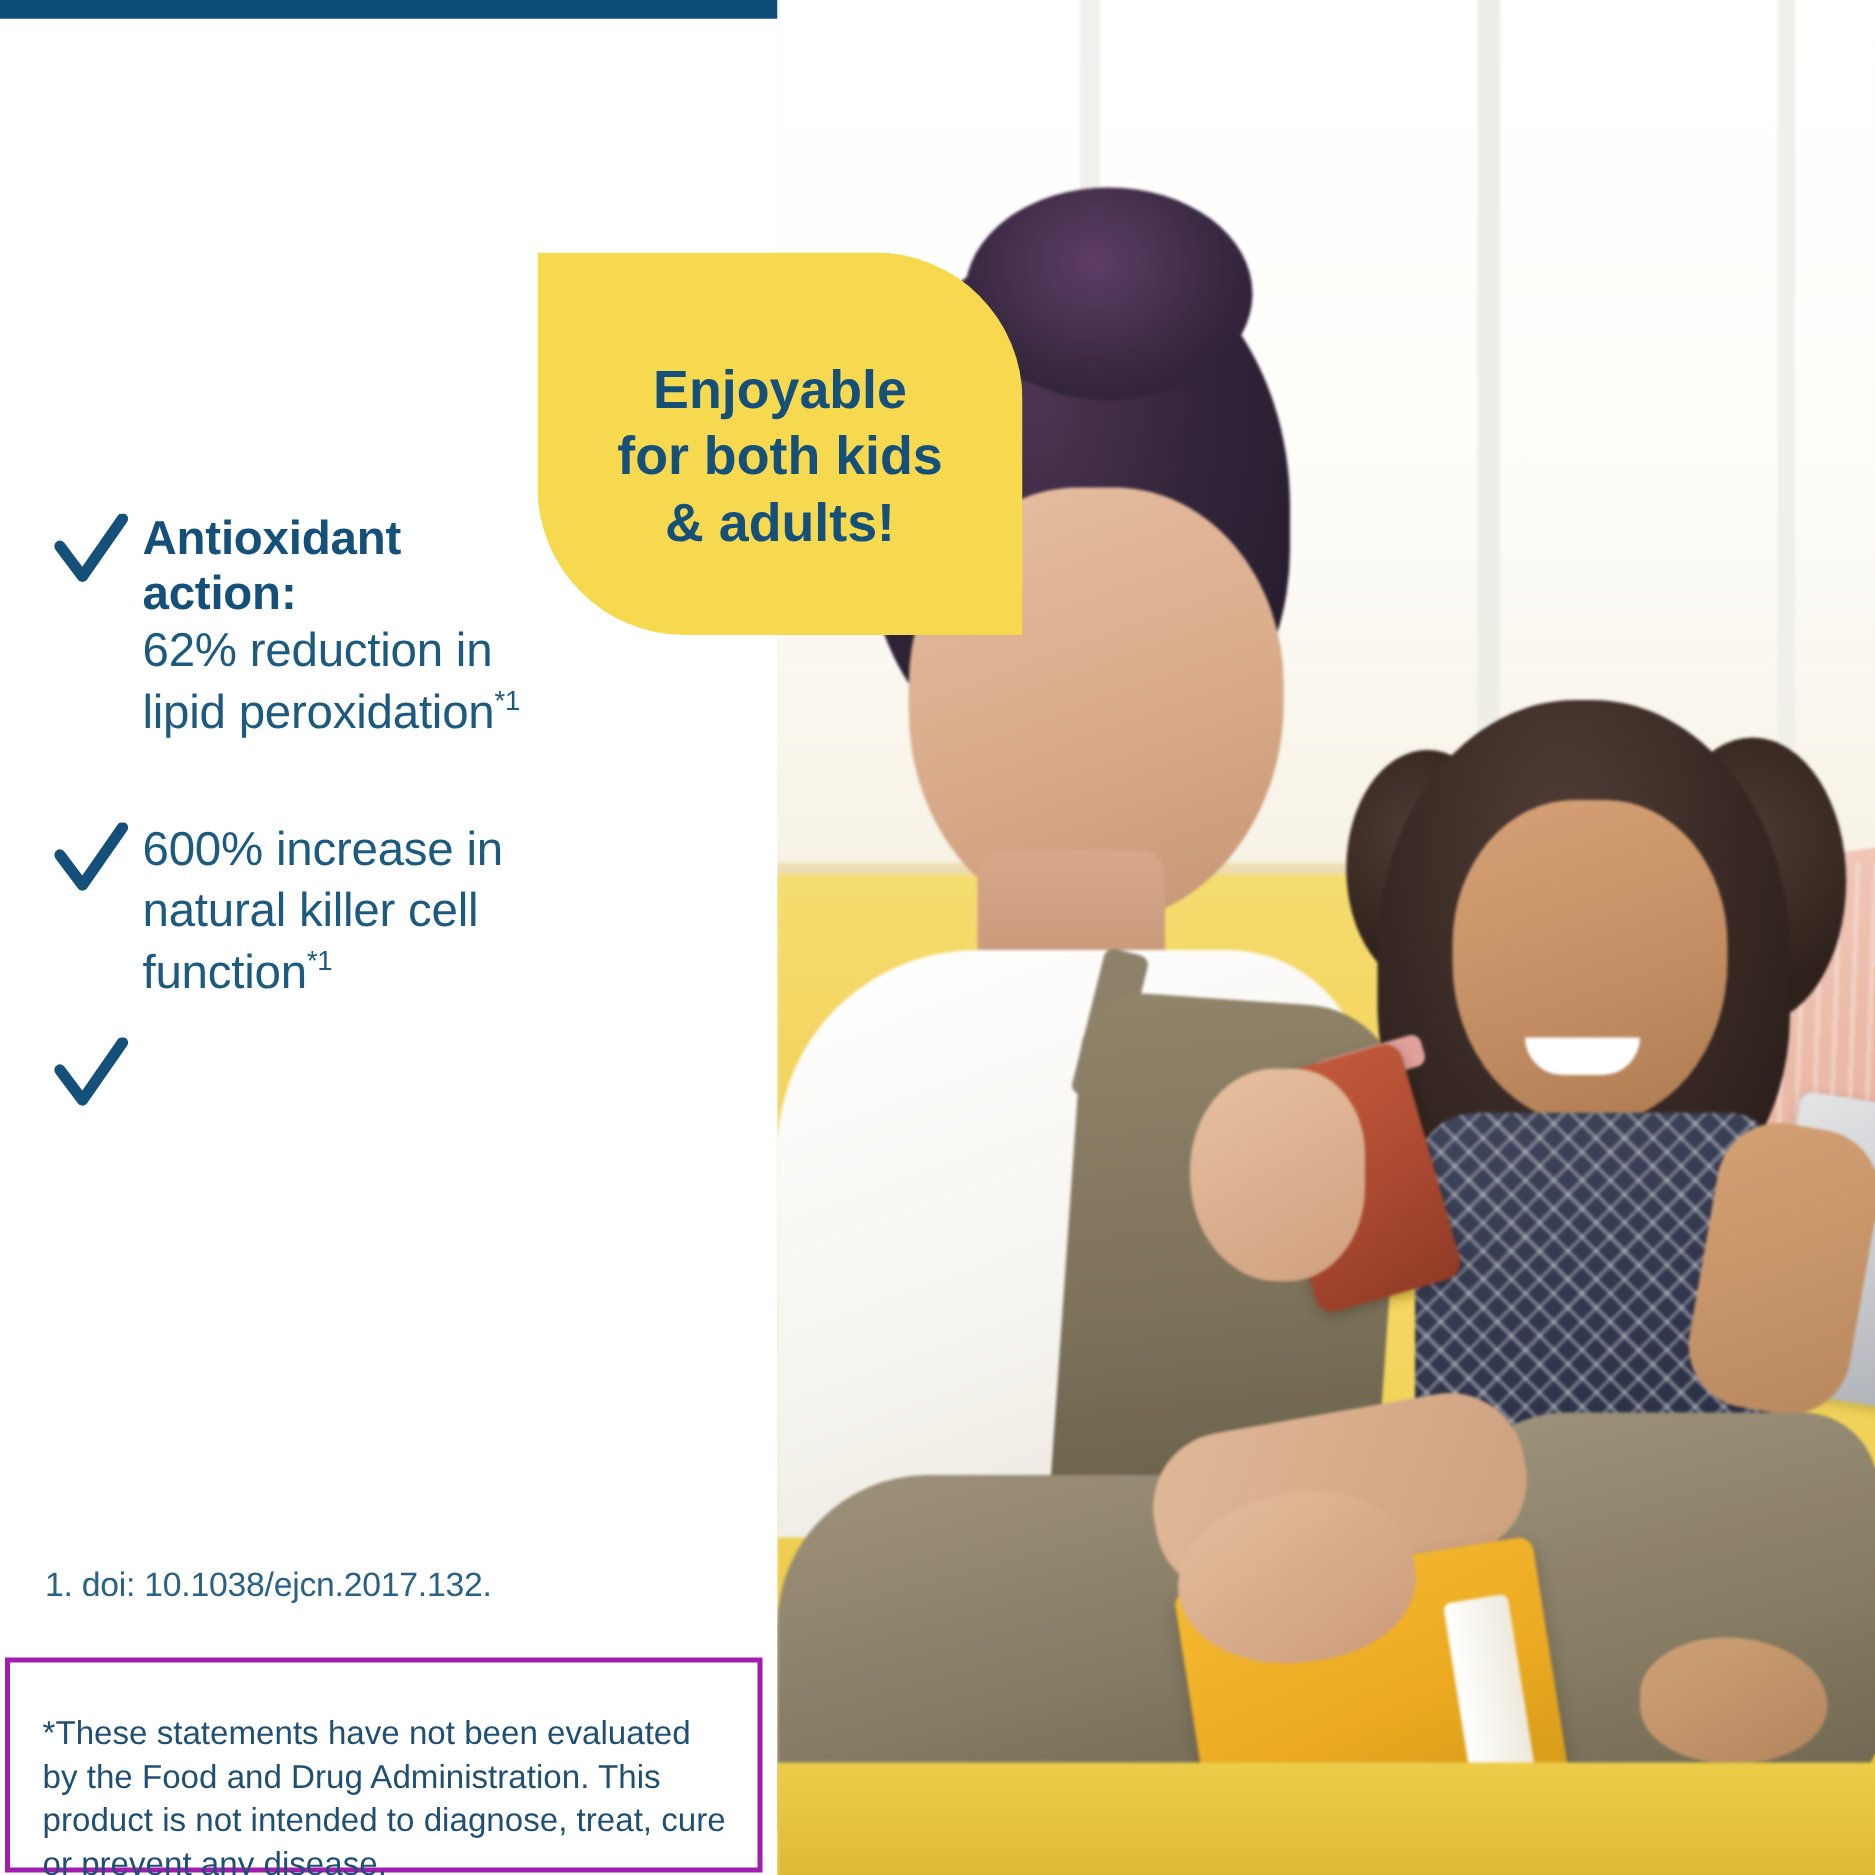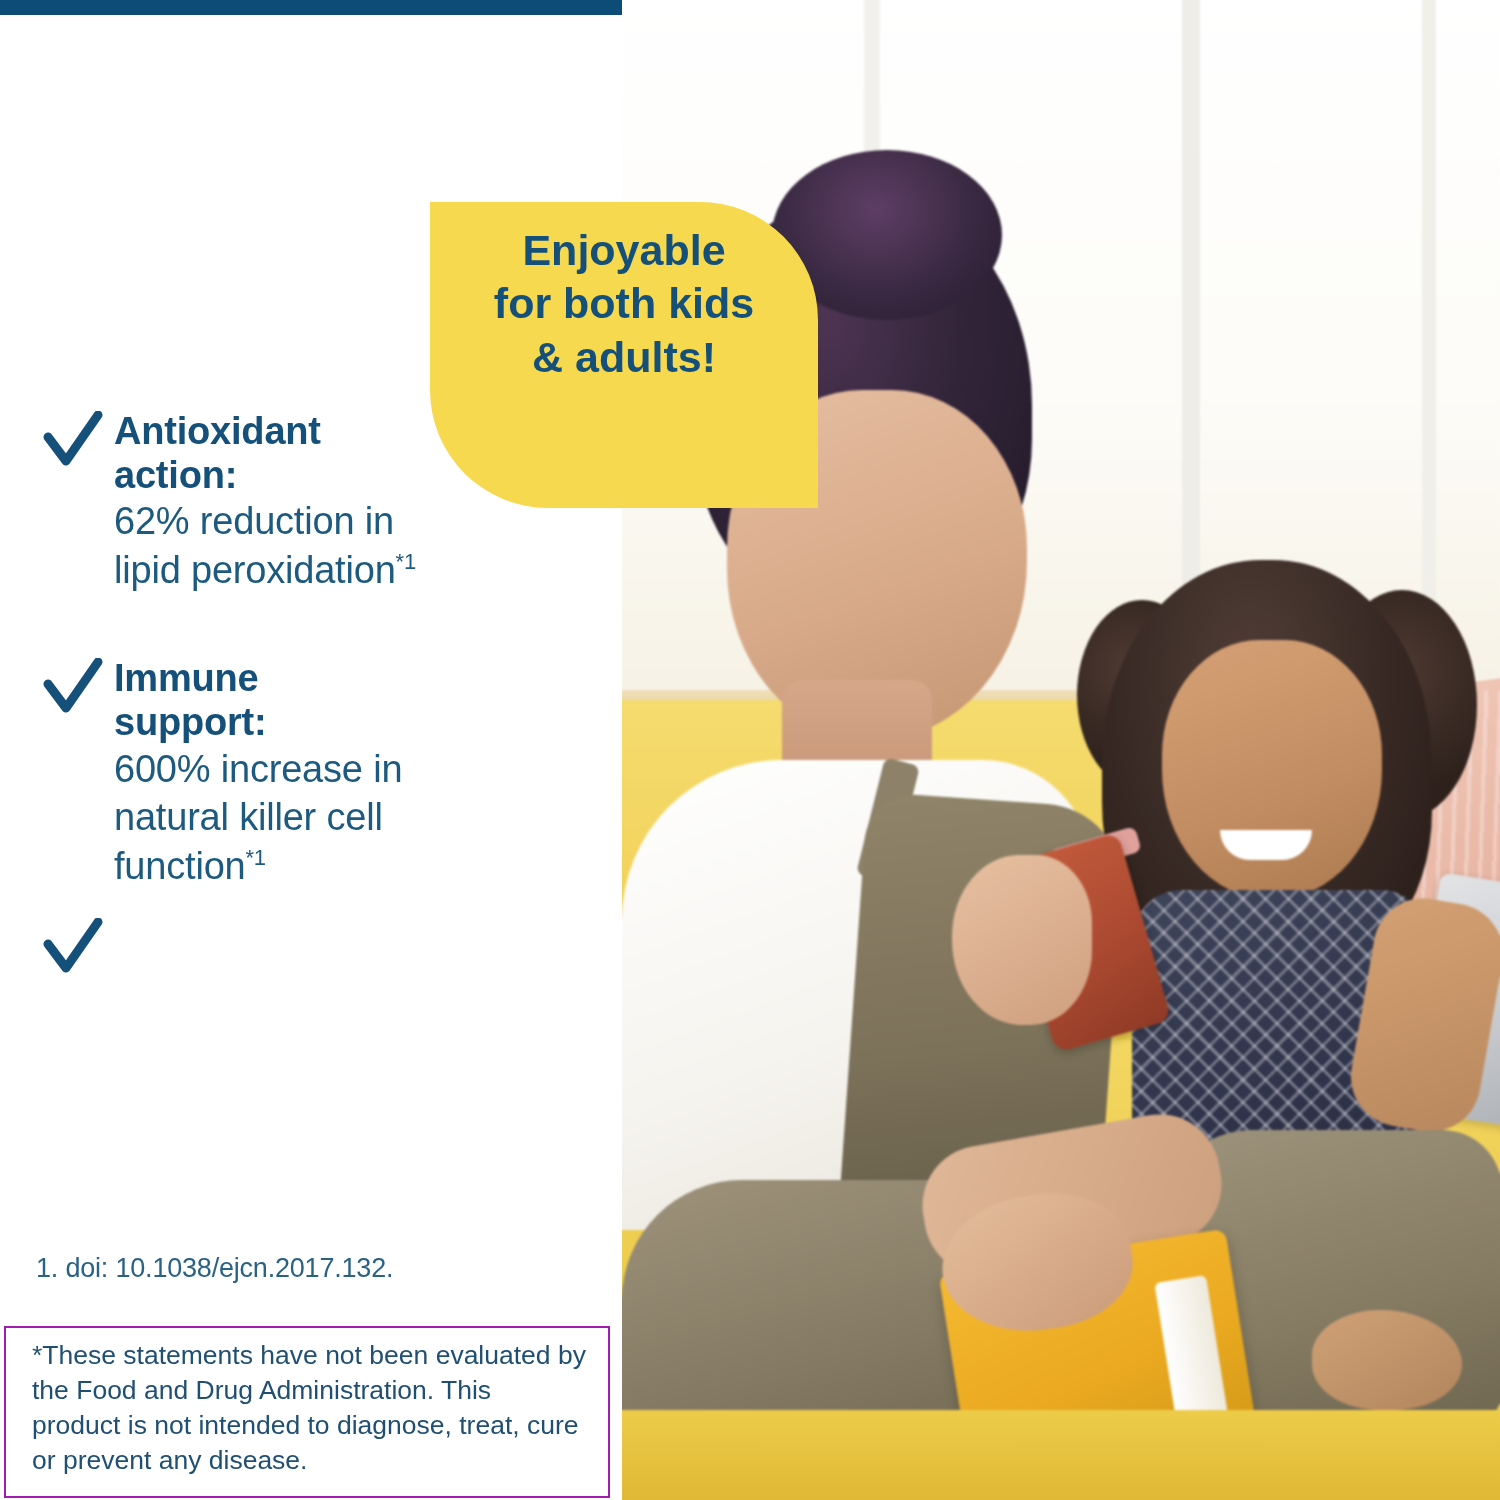--- a/index.html
+++ b/index.html
@@ -237,21 +237,21 @@
     background:rgba(255,255,255,0.02);
   }
 
   
   #badge {
     position:absolute;
     left:430px; top:202px;
     width:388px; height:306px;
     background:#f7d94f;
     border-radius:0 118px 0 118px;
-    display:flex; align-items:flex-start; justify-content:center;
+    display:flex; align-items:center; justify-content:center;
   }
   #badge-text {
     color:#15507a;
     font-size:43px;
     font-weight:700;
     line-height:1.24;
     text-align:center;
     white-space:pre-line;
     padding-top:22px;
   }
@@ -293,23 +293,23 @@
     font-size:27px;
     font-weight:300;
     letter-spacing:-0.2px;
   }
 
   
   #disclaimer {
     position:absolute;
     left:4px; top:1326px;
     width:606px; height:172px;
-    border:2px solid #a21caf;
+    border:4px solid #a21caf;
     background:#ffffff;
-    padding:10px 22px 0 26px;
+    padding:39px 22px 0 26px;
   }
   #disclaimer-text {
     color:#1f4f72;
     font-size:26.5px;
     font-weight:400;
     line-height:1.32;
   }
 </style>
 </head>
 <body>
@@ -381,22 +381,20 @@
       <div class="b-body"><span>62% reduction in
 lipid peroxidation</span><sup>*1</sup></div>
     </div>
 
     <div class="benefit b2">
       <span class="check">
         <svg viewBox="0 0 62 62" width="62" height="62">
           <path d="M6 26 L24 50 L56 4" fill="none" stroke="#15507a" stroke-width="9" stroke-linecap="round" stroke-linejoin="round"></path>
         </svg>
       </span>
-      <div class="b-head"><span>Immune
-support:</span></div>
       <div class="b-body"><span>600% increase in
 natural killer cell
 function</span><sup>*1</sup></div>
     </div>
 
     <div class="benefit b3">
       <span class="check">
         <svg viewBox="0 0 62 62" width="62" height="62">
           <path d="M6 26 L24 50 L56 4" fill="none" stroke="#15507a" stroke-width="9" stroke-linecap="round" stroke-linejoin="round"></path>
         </svg>

